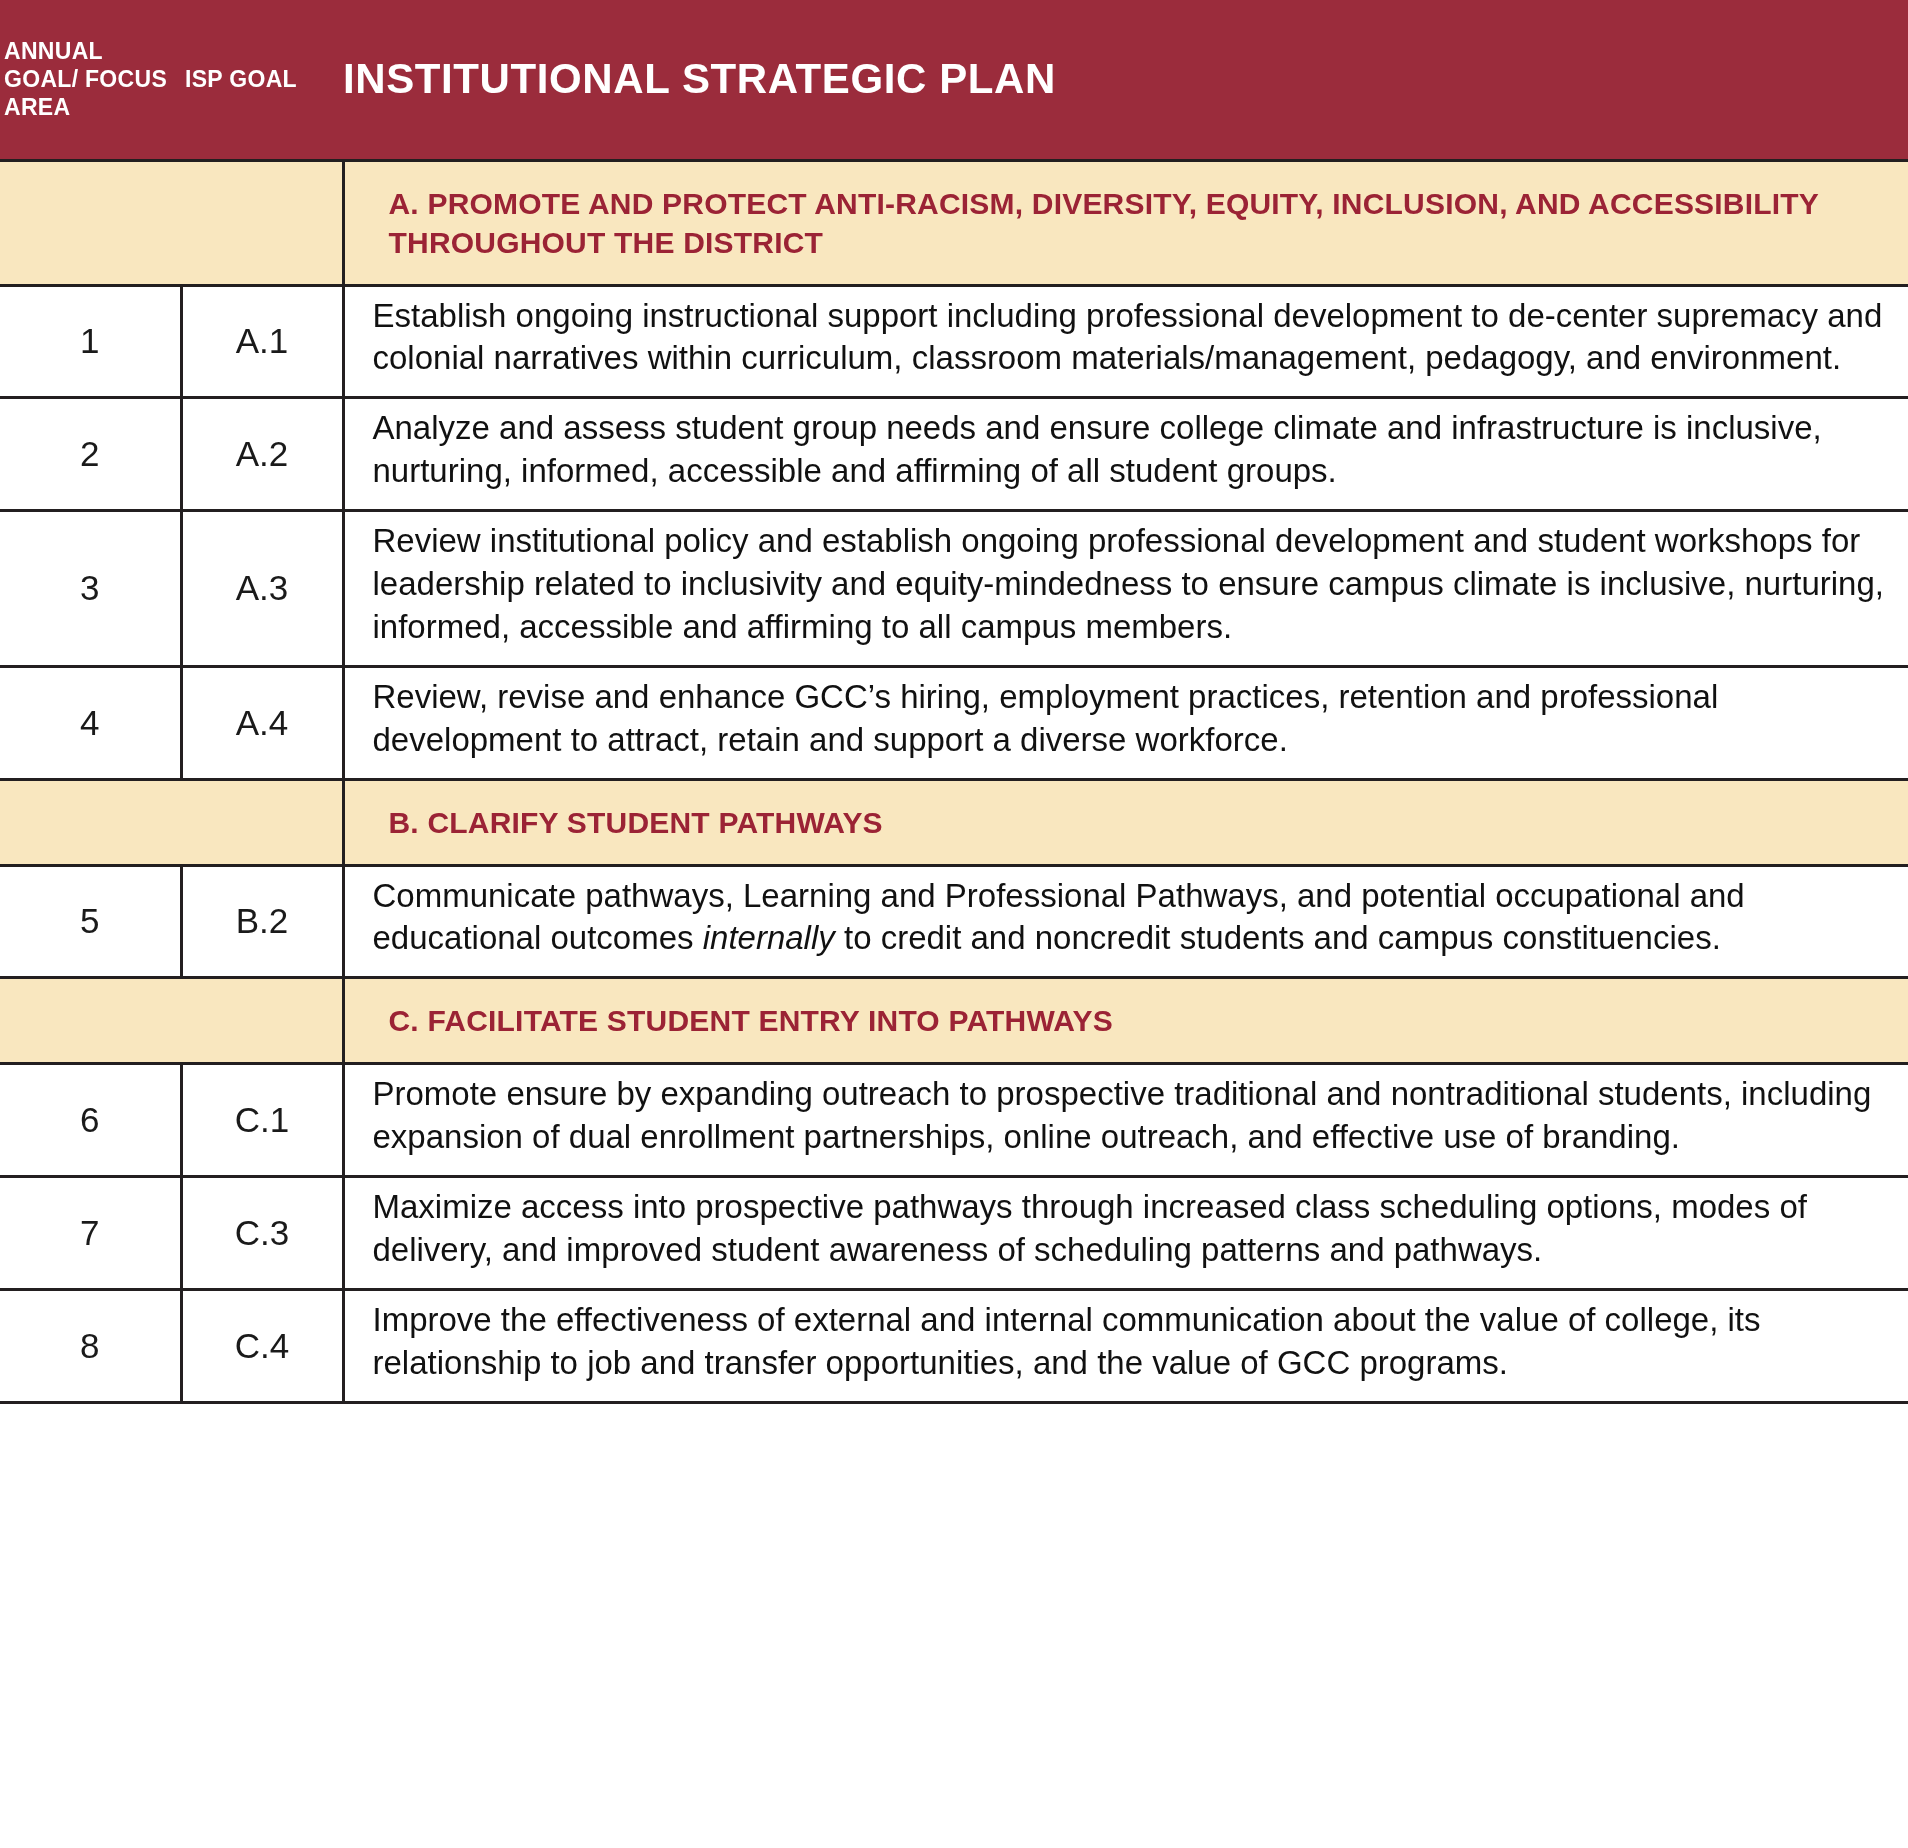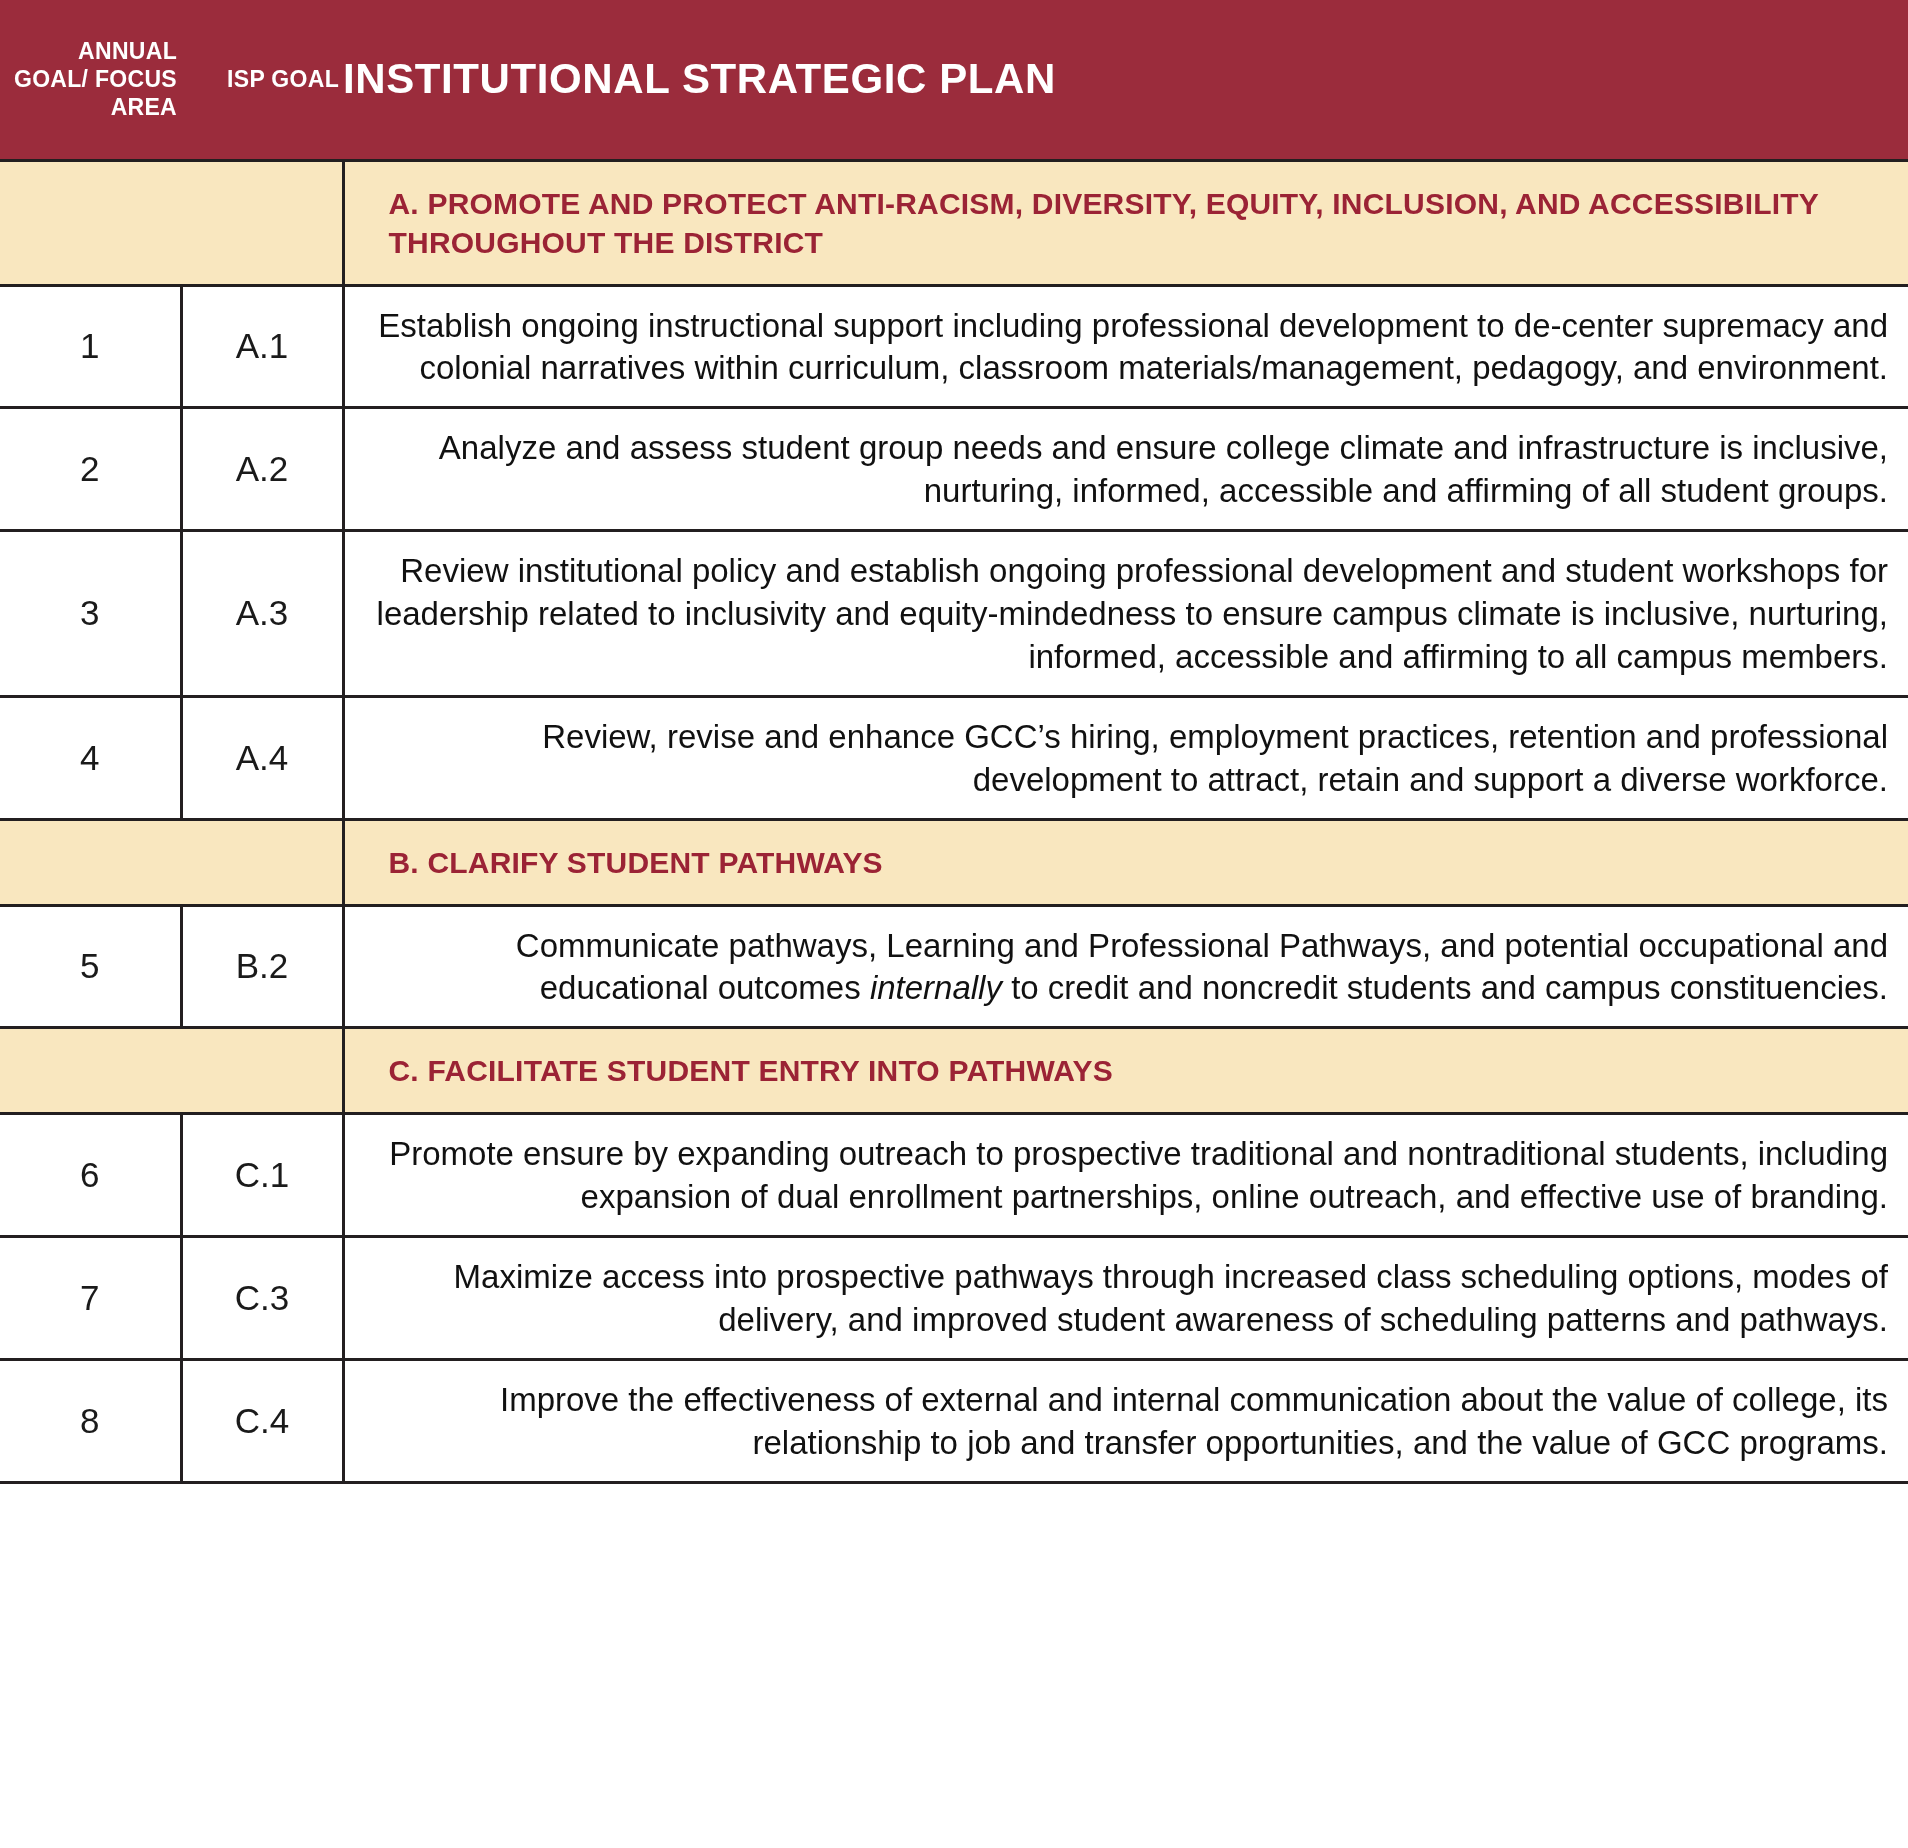--- a/index.html
+++ b/index.html
@@ -28,21 +28,21 @@
   col.col-desc  { width: 1565px; }
 
   
   .hdr-cell {
     background: #9b2c3c;
     color: #ffffff;
     border: none;
     padding: 0;
     height: 160px;
     vertical-align: middle;
-    text-align: right;
+    text-align: left;
   }
   .hdr-small {
     font-size: 23px;
     font-weight: bold;
     line-height: 1.22;
     letter-spacing: 0.3px;
     text-transform: uppercase;
     padding: 0 4px;
   }
   .hdr-title {
@@ -85,25 +85,25 @@
   td.cell-goal,
   td.cell-isp {
     text-align: center;
     font-size: 35px;
     font-weight: normal;
     color: #1a1a1a;
     border-right: 3px solid #231f20;
   }
   td.cell-goal { border-left: 0; }
   td.cell-desc {
-    padding: 18px 20px 16px 28px;
+    padding: 8px 20px 16px 28px;
     font-size: 33px;
     line-height: 1.3;
     color: #111111;
-    text-align: right;
+    text-align: left;
     border-right: 0;
   }
   td.cell-desc em { }
 
   tr.goal-row:last-child td { border-bottom: 3px solid #231f20; }
 </style>
 </head>
 <body>
 
 <table class="plan-table">

